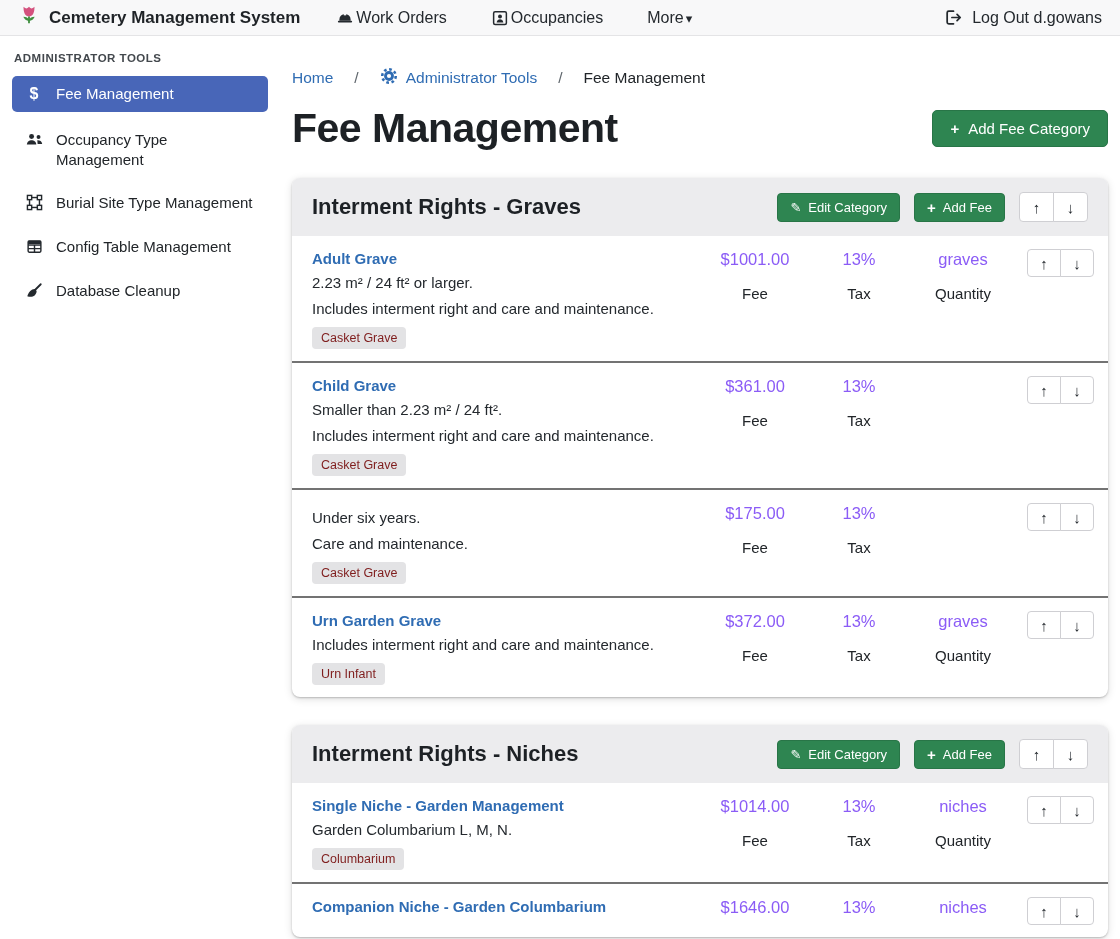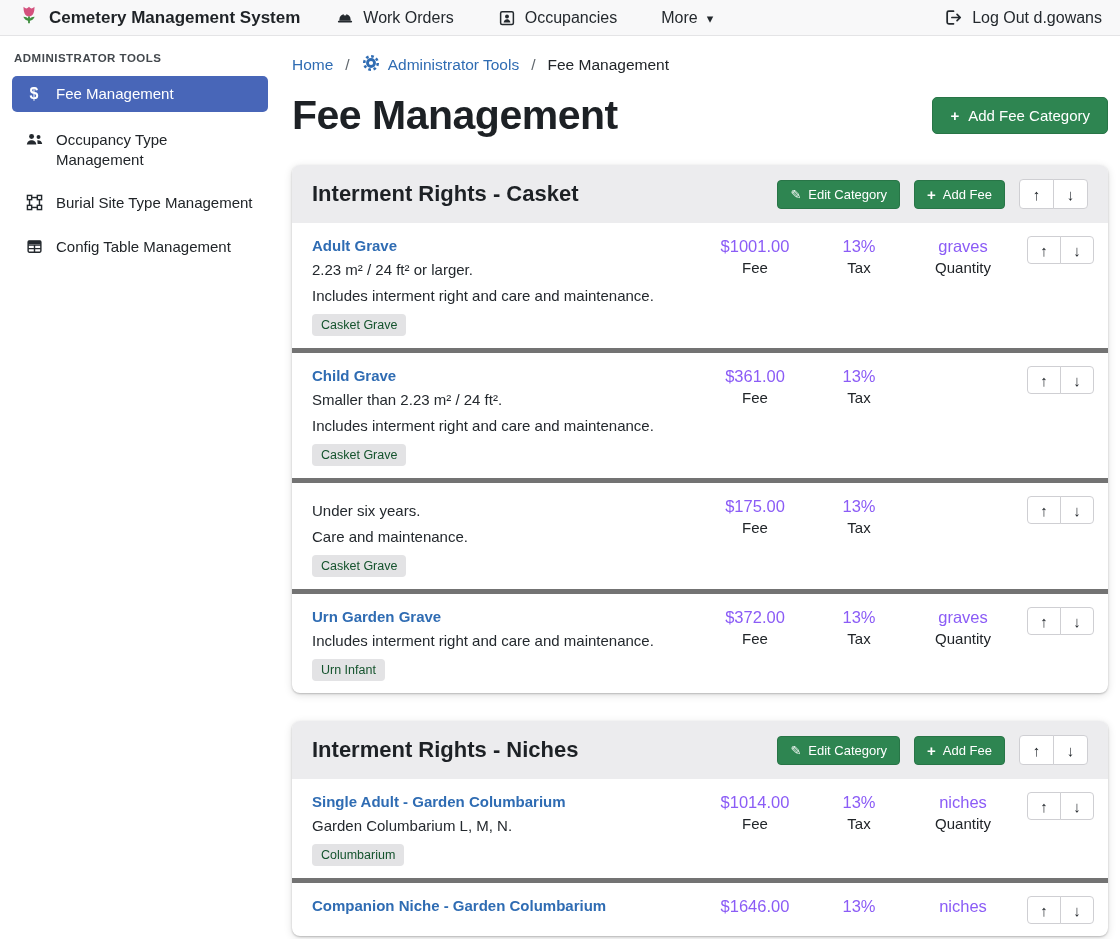--- a/index.html
+++ b/index.html
@@ -9,21 +9,21 @@
     background: #ffffff;
     color: #212529;
   }
   
   .navbar {
     height: 36px; background: #f8f8f9; border-bottom: 1px solid #e4e4e6;
     display: flex; align-items: center; padding: 0 18px;
   }
   .brand { display: flex; align-items: center; gap: 9px; font-size: 17px; font-weight: 700; color: #1f2327; }
   .nav-links { display: flex; gap: 44px; margin-left: 36px; }
-  .nav-link { display: flex; align-items: flex-start; gap: 9px; font-size: 16px; color: #24292e; cursor: pointer; }
+  .nav-link { display: flex; align-items: flex-start; gap: 2px; font-size: 16px; color: #24292e; cursor: pointer; }
   .nav-link svg, .logout svg { display: block; }
   .chev { font-size: 13px; margin-top: 2px; }
   .spacer { flex: 1; }
   .logout { display: flex; align-items: center; gap: 9px; font-size: 16px; color: #24292e; cursor: pointer; }
 
   
   .app { display: flex; height: 887px; }
   .sidebar { width: 280px; background: #fff; padding-top: 10px; flex-shrink: 0; }
   .sidebar-header { font-size: 11.5px; font-weight: 700; letter-spacing: 0.5px; color: #43484d; padding: 6px 14px 10px; }
   .side-item {
@@ -32,21 +32,21 @@
     border-radius: 5px; cursor: pointer;
   }
   .side-item .sicon { width: 20px; flex-shrink: 0; display: flex; justify-content: center; margin-top: 1px; color: #24292e; }
   .side-item.active { background: #4866b8; color: #ffffff; margin-bottom: 10px; }
   .side-item.active .sicon { color: #ffffff; }
   .dollar-glyph { font-weight: 700; font-size: 16px; line-height: 1.1; }
 
   .main { flex: 1; padding: 14px 12px 0 12px; }
 
   
-  .breadcrumb { display: flex; align-items: center; gap: 12px; font-size: 15.5px; padding: 4px 0 10px; }
+  .breadcrumb { display: flex; align-items: center; gap: 21px; font-size: 15.5px; padding: 4px 0 10px; margin-top: 13px; }
   .crumb-link { color: #2f6cb3; cursor: pointer; display: flex; align-items: center; gap: 8px; text-decoration: none; }
   .crumb-sep { color: #5f666c; }
   .crumb-current { color: #212529; }
 
   
   .title-row { display: flex; align-items: center; justify-content: space-between; margin: 6px 0 26px; }
   h1 { font-size: 41px; font-weight: 600; color: #1d2125; letter-spacing: -0.5px; }
 
   .btn-green {
     background: #2e8551; color: #fff; border: 1px solid #287547; border-radius: 5px;
@@ -72,31 +72,31 @@
     background: #fff; border-radius: 8px; margin-bottom: 28px; overflow: hidden;
     box-shadow: 0 1px 2px rgba(0,0,0,0.22), 0 2px 8px rgba(0,0,0,0.13);
   }
   .card-header {
     background: #ececee; display: flex; align-items: center; gap: 14px;
     padding: 14px 20px;
   }
   .card-title { flex: 1; font-size: 22px; font-weight: 700; color: #1d2125; }
 
   .fee-row { display: flex; align-items: flex-start; padding: 12px 14px 12px 20px; }
-  .fee-row + .fee-row { border-top: 5px solid #737373; }
+  .fee-row + .fee-row { border-top: 2px solid #737373; }
   .fee-main { flex: 1; padding-right: 8px; }
   .fee-name { font-size: 15px; font-weight: 700; color: #2f6cb3; cursor: pointer; margin: 2px 0 7px; }
   .fee-desc { font-size: 15px; color: #24292e; margin: 7px 0 9px; }
   .badge {
-    display: inline-block; background: #e3e3e5; color: #14532d;
+    display: inline-block; background: #e3e3e5; color: #7f1d1d;
     font-size: 12.5px; padding: 4px 9px; border-radius: 4px; margin-top: 1px;
   }
   .fee-col { width: 104px; text-align: center; padding-top: 2px; }
   .col-value { font-size: 16.5px; color: #8b5cf6; }
-  .col-label { font-size: 15px; color: #212529; margin-top: 3px; }
+  .col-label { font-size: 15px; color: #212529; margin-top: 16px; }
   .fee-actions { margin-left: 12px; padding-top: 1px; }
 </style>
 </head>
 <body>
 
 <div class="navbar">
   <div class="brand">
     <span>
       <svg width="22" height="22" viewBox="0 0 24 24">
         <path d="M6 3 C6 10 8 13.5 12 13.5 C16 13.5 18 10 18 3 C15 5.5 14.5 5.5 12 3 C9.5 5.5 9 5.5 6 3 Z" fill="#d4527e"></path>
@@ -184,20 +184,29 @@
       <span class="sicon">
         <svg width="17" height="17" viewBox="0 0 24 24">
           <rect x="3" y="4" width="18" height="16" rx="1.5" fill="none" stroke="#24292e" stroke-width="2"></rect>
           <path d="M3 10 H21 M3 15 H21 M12 10 V20" stroke="#24292e" stroke-width="2" fill="none"></path>
           <rect x="3" y="4" width="18" height="5" fill="#24292e"></rect>
         </svg>
       </span>
       <span>Config Table Management</span>
     </div>
 
+    <div class="side-item">
+      <span class="sicon">
+        <svg width="18" height="18" viewBox="0 0 24 24">
+          <path d="M21 3 L13 11" stroke="#24292e" stroke-width="2.4" stroke-linecap="round"></path>
+          <path d="M13.5 9.5 C9 9 5 13 3 19 C9 21 15 19 15.5 12 Z" fill="#24292e"></path>
+        </svg>
+      </span>
+      <span>Database Cleanup</span>
+    </div>
   </div>
 
   <div class="main">
 
     <div class="breadcrumb">
       <a class="crumb-link">Home</a>
       <span class="crumb-sep">/</span>
       <a class="crumb-link">
         <span>
           <svg width="18" height="18" viewBox="0 0 24 24" style="color:#2f6cb3">
@@ -215,21 +224,21 @@
     <div class="title-row">
       <h1>Fee Management</h1>
       <button class="btn-green">
         <span class="plus-glyph">+</span>
         <span>Add Fee Category</span>
       </button>
     </div>
 
     <div class="card">
       <div class="card-header">
-        <div class="card-title">Interment Rights - Casket</div>
+        <div class="card-title">Interment Rights - Graves</div>
         <button class="btn-green sm">
           <span class="pencil-glyph">✎</span>
           <span>Edit Category</span>
         </button>
         <button class="btn-green sm">
           <span class="plus-glyph">+</span>
           <span>Add Fee</span>
         </button>
         <span class="btn-group">
           <button class="btn-arrow">
@@ -366,21 +375,21 @@
               <span>↑</span>
             </button>
           <button class="btn-arrow">
               <span>↓</span>
             </button>
         </span>
       </div>
 
       <div class="fee-row">
         <div class="fee-main">
-          <div class="fee-name">Single Adult - Garden Columbarium</div>
+          <div class="fee-name">Single Niche - Garden Management</div>
           <p class="fee-desc">Garden Columbarium L, M, N.</p>
           <span class="badge">Columbarium</span>
         </div>
         <div class="fee-col">
           <div class="col-value">$1014.00</div>
           <div class="col-label">Fee</div>
         </div>
         <div class="fee-col">
           <div class="col-value">13%</div>
           <div class="col-label">Tax</div>

